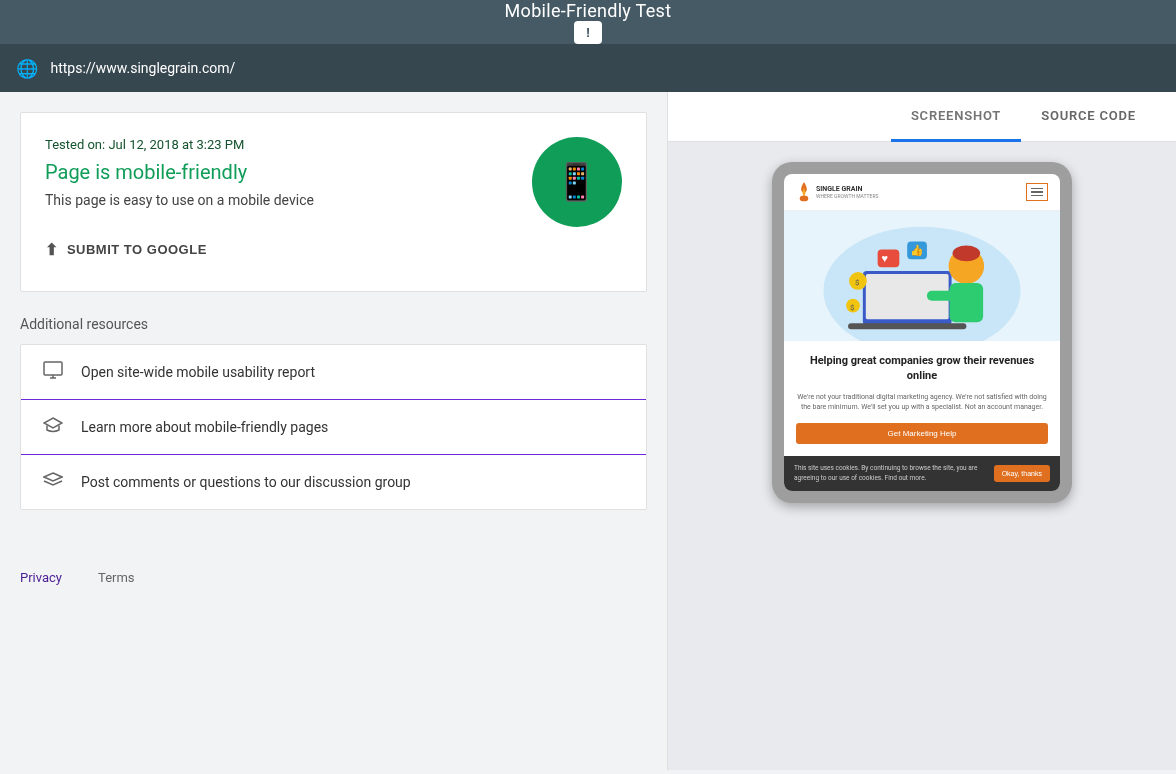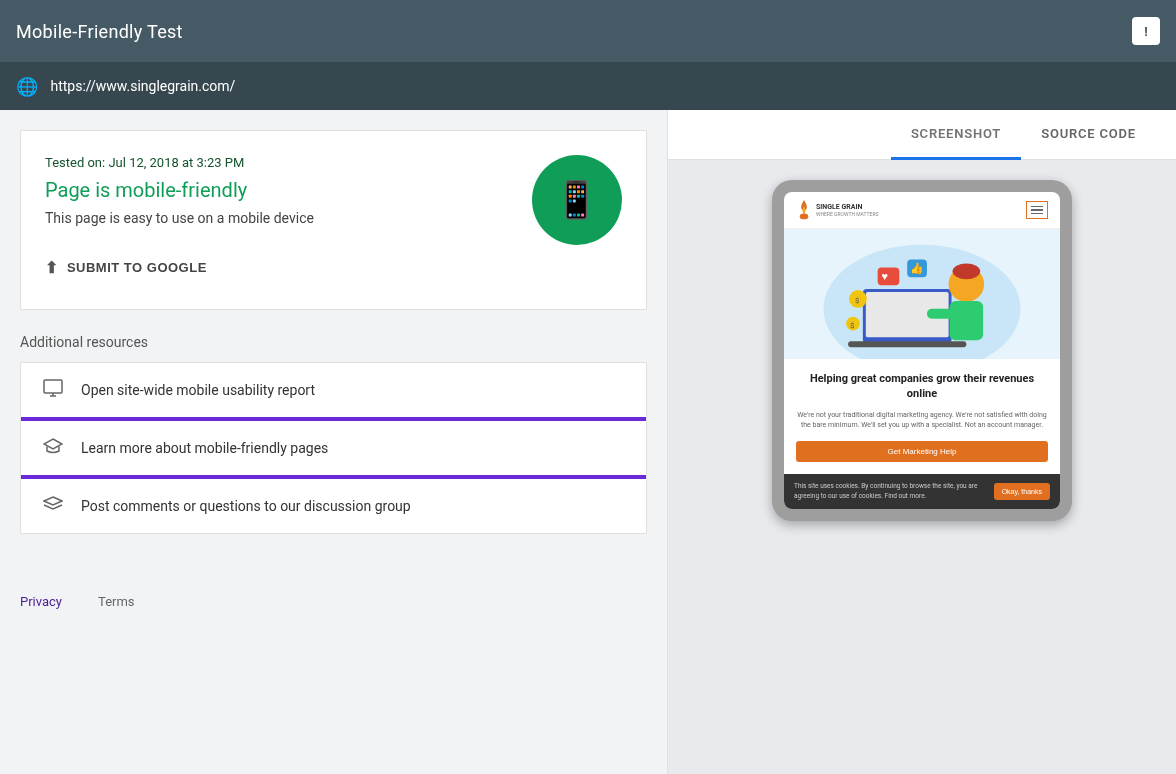--- a/index.html
+++ b/index.html
@@ -1,26 +1,27 @@
 <!DOCTYPE html>
 <html><head>
   <meta charset="utf-8">
   <style>
     * { box-sizing: border-box; margin: 0; padding: 0; }
     body { font-family: 'Roboto', Arial, sans-serif; background: #f1f3f4; width: 1176px; height: 774px; overflow: hidden; }
 
     
     .top-bar {
       background: #455a64;
-      height: 62px;
+      height: 44px;
       display: flex;
       align-items: center;
       justify-content: space-between;
       padding: 0 16px;
       color: white;
+      flex-direction: column;
     }
     .top-bar-title {
       font-size: 18px;
       font-weight: 400;
       letter-spacing: 0.3px;
     }
     .top-bar-icon {
       width: 28px;
       height: 28px;
       background: white;
@@ -142,21 +143,21 @@
     .resource-list {
       background: white;
       border: 1px solid #e0e0e0;
       border-radius: 2px;
     }
     .resource-item {
       display: flex;
       align-items: center;
       gap: 16px;
       padding: 16px 20px;
-      border-bottom: 4px solid #6d28d9;
+      border-bottom: 1px solid #6d28d9;
       cursor: pointer;
       font-size: 14px;
       color: #333;
     }
     .resource-item:last-child { border-bottom: none; }
     .resource-icon {
       color: #666;
       font-size: 18px;
       width: 24px;
       text-align: center;

